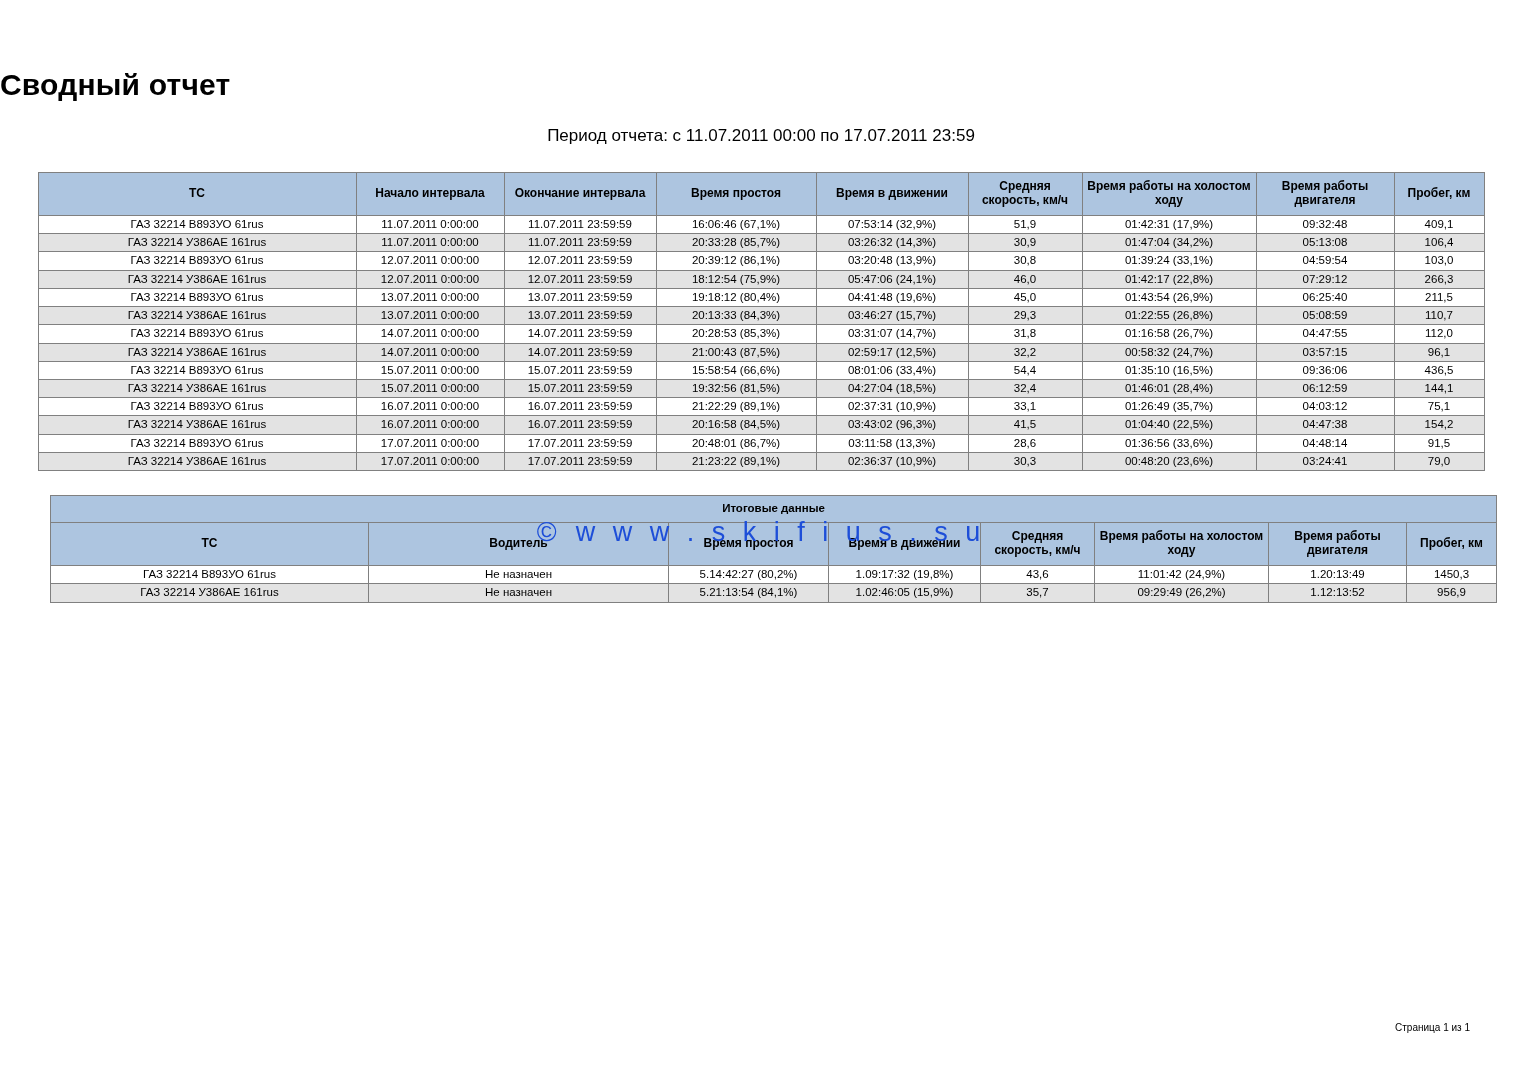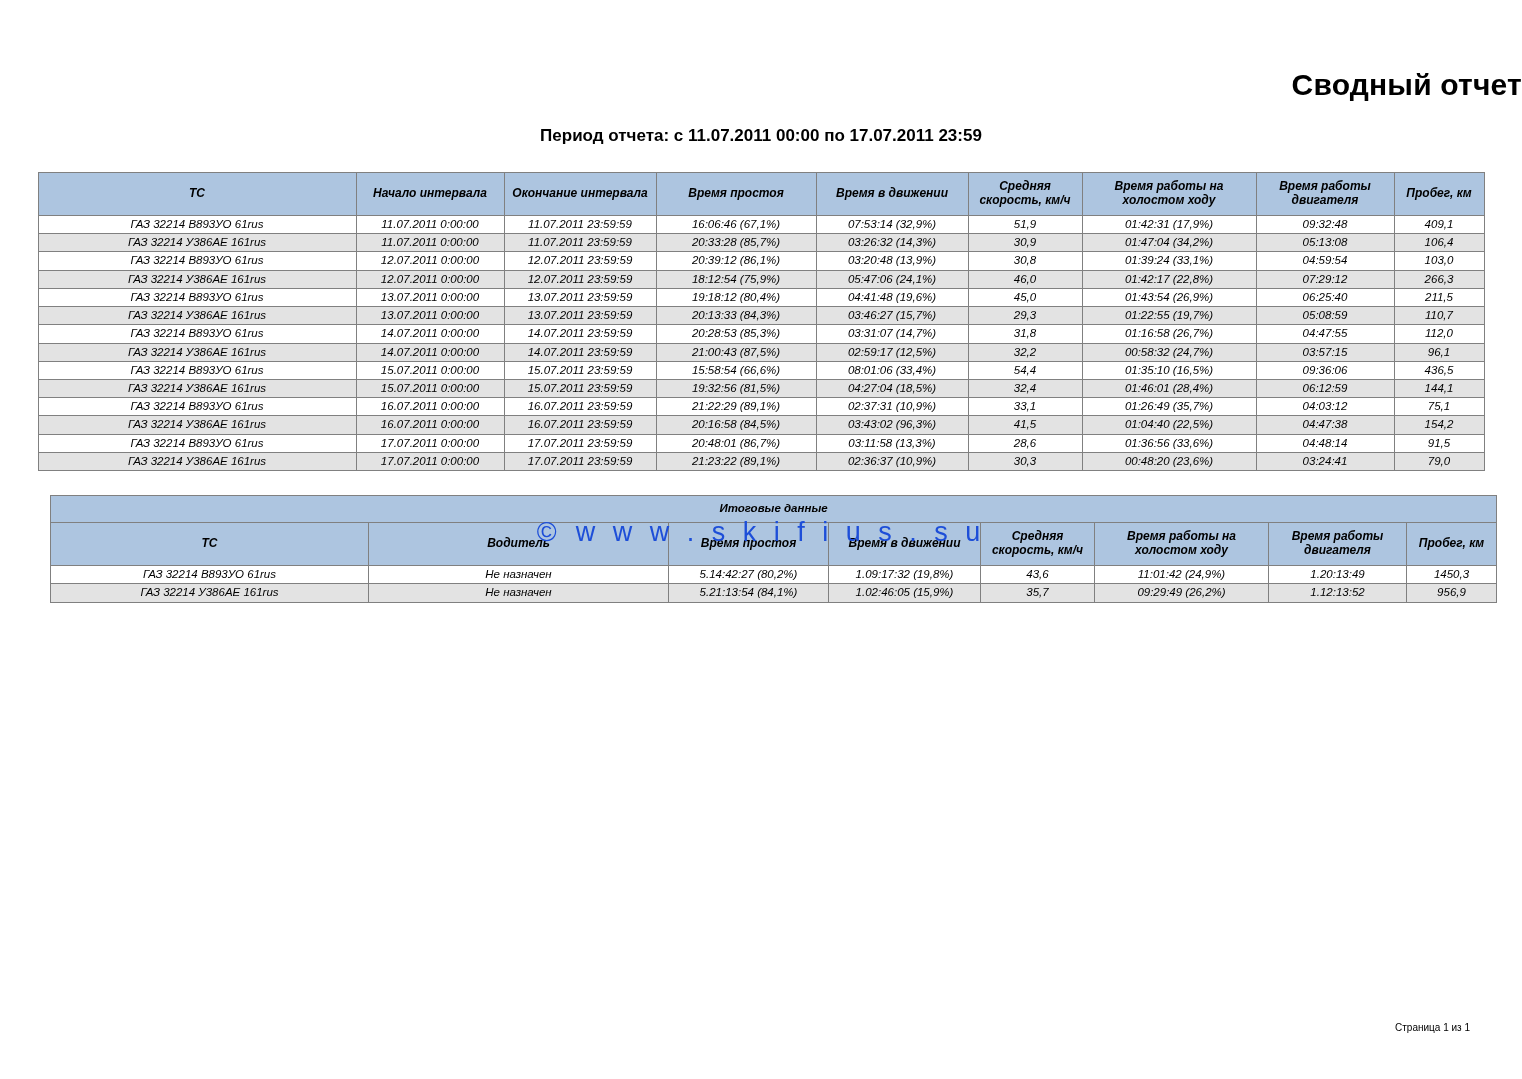--- a/index.html
+++ b/index.html
@@ -15,40 +15,39 @@
     position: relative;
     overflow: hidden;
   }
   .page {
     position: relative;
     width: 1522px;
     height: 1079px;
     box-sizing: border-box;
   }
   .report-title {
-    text-align: right;
+    text-align: left;
     font-size: 30px;
     font-weight: bold;
     margin: 0;
     padding-top: 68px;
     letter-spacing: 0.2px;
   }
   .report-period {
     text-align: center;
     font-size: 17px;
-    font-weight: bold;
+    font-weight: normal;
     margin: 0;
     padding-top: 24px;
   }
   table.report {
     border-collapse: collapse;
     table-layout: fixed;
     margin: 8px auto;
     background: #ffffff;
-    font-style: italic;
   }
   table.report th,
   table.report td {
     border: 1px solid #808080;
     font-size: 11.5px;
     padding: 2px 3px;
     line-height: 1.15;
     vertical-align: middle;
     text-align: center;
     white-space: nowrap;
@@ -217,21 +216,21 @@
             <td>06:25:40</td>
             <td>211,5</td>
           </tr>
           <tr class="odd">
             <td>ГАЗ 32214 У386АЕ 161rus</td>
             <td>13.07.2011 0:00:00</td>
             <td>13.07.2011 23:59:59</td>
             <td>20:13:33 (84,3%)</td>
             <td>03:46:27 (15,7%)</td>
             <td>29,3</td>
-            <td>01:22:55 (19,7%)</td>
+            <td>01:22:55 (26,8%)</td>
             <td>05:08:59</td>
             <td>110,7</td>
           </tr>
           <tr class="even">
             <td>ГАЗ 32214 В893УО 61rus</td>
             <td>14.07.2011 0:00:00</td>
             <td>14.07.2011 23:59:59</td>
             <td>20:28:53 (85,3%)</td>
             <td>03:31:07 (14,7%)</td>
             <td>31,8</td>

